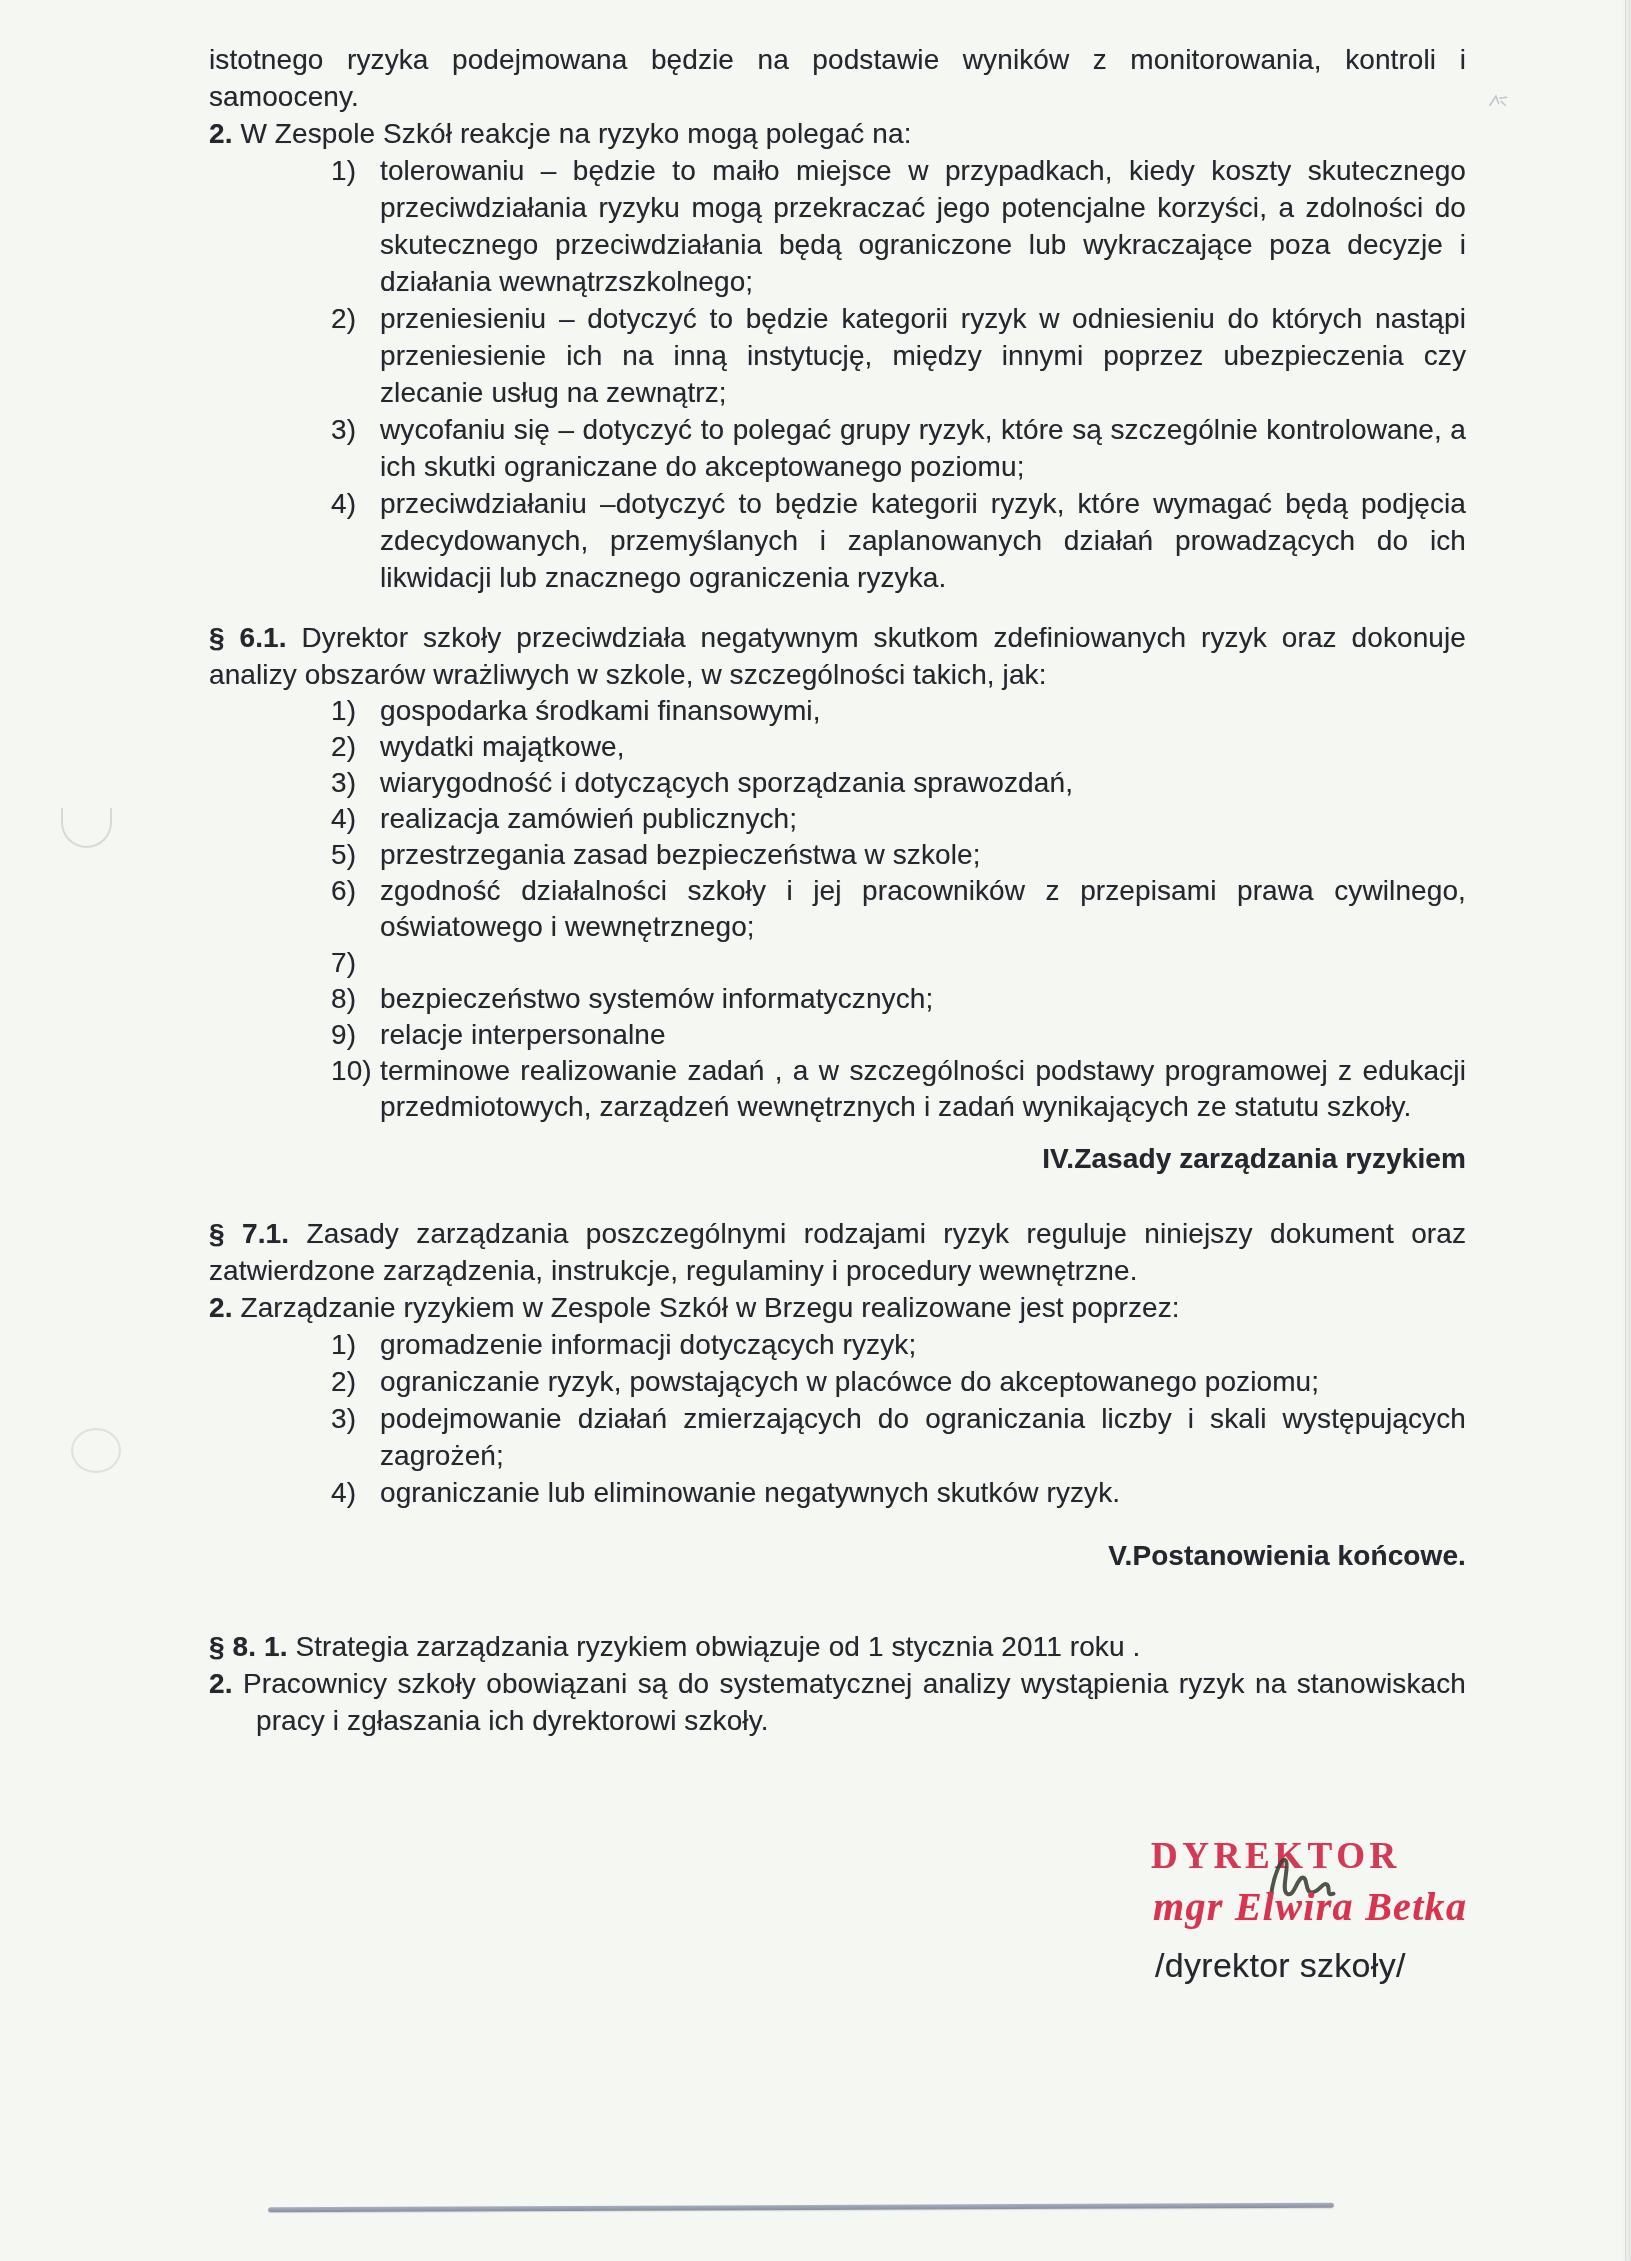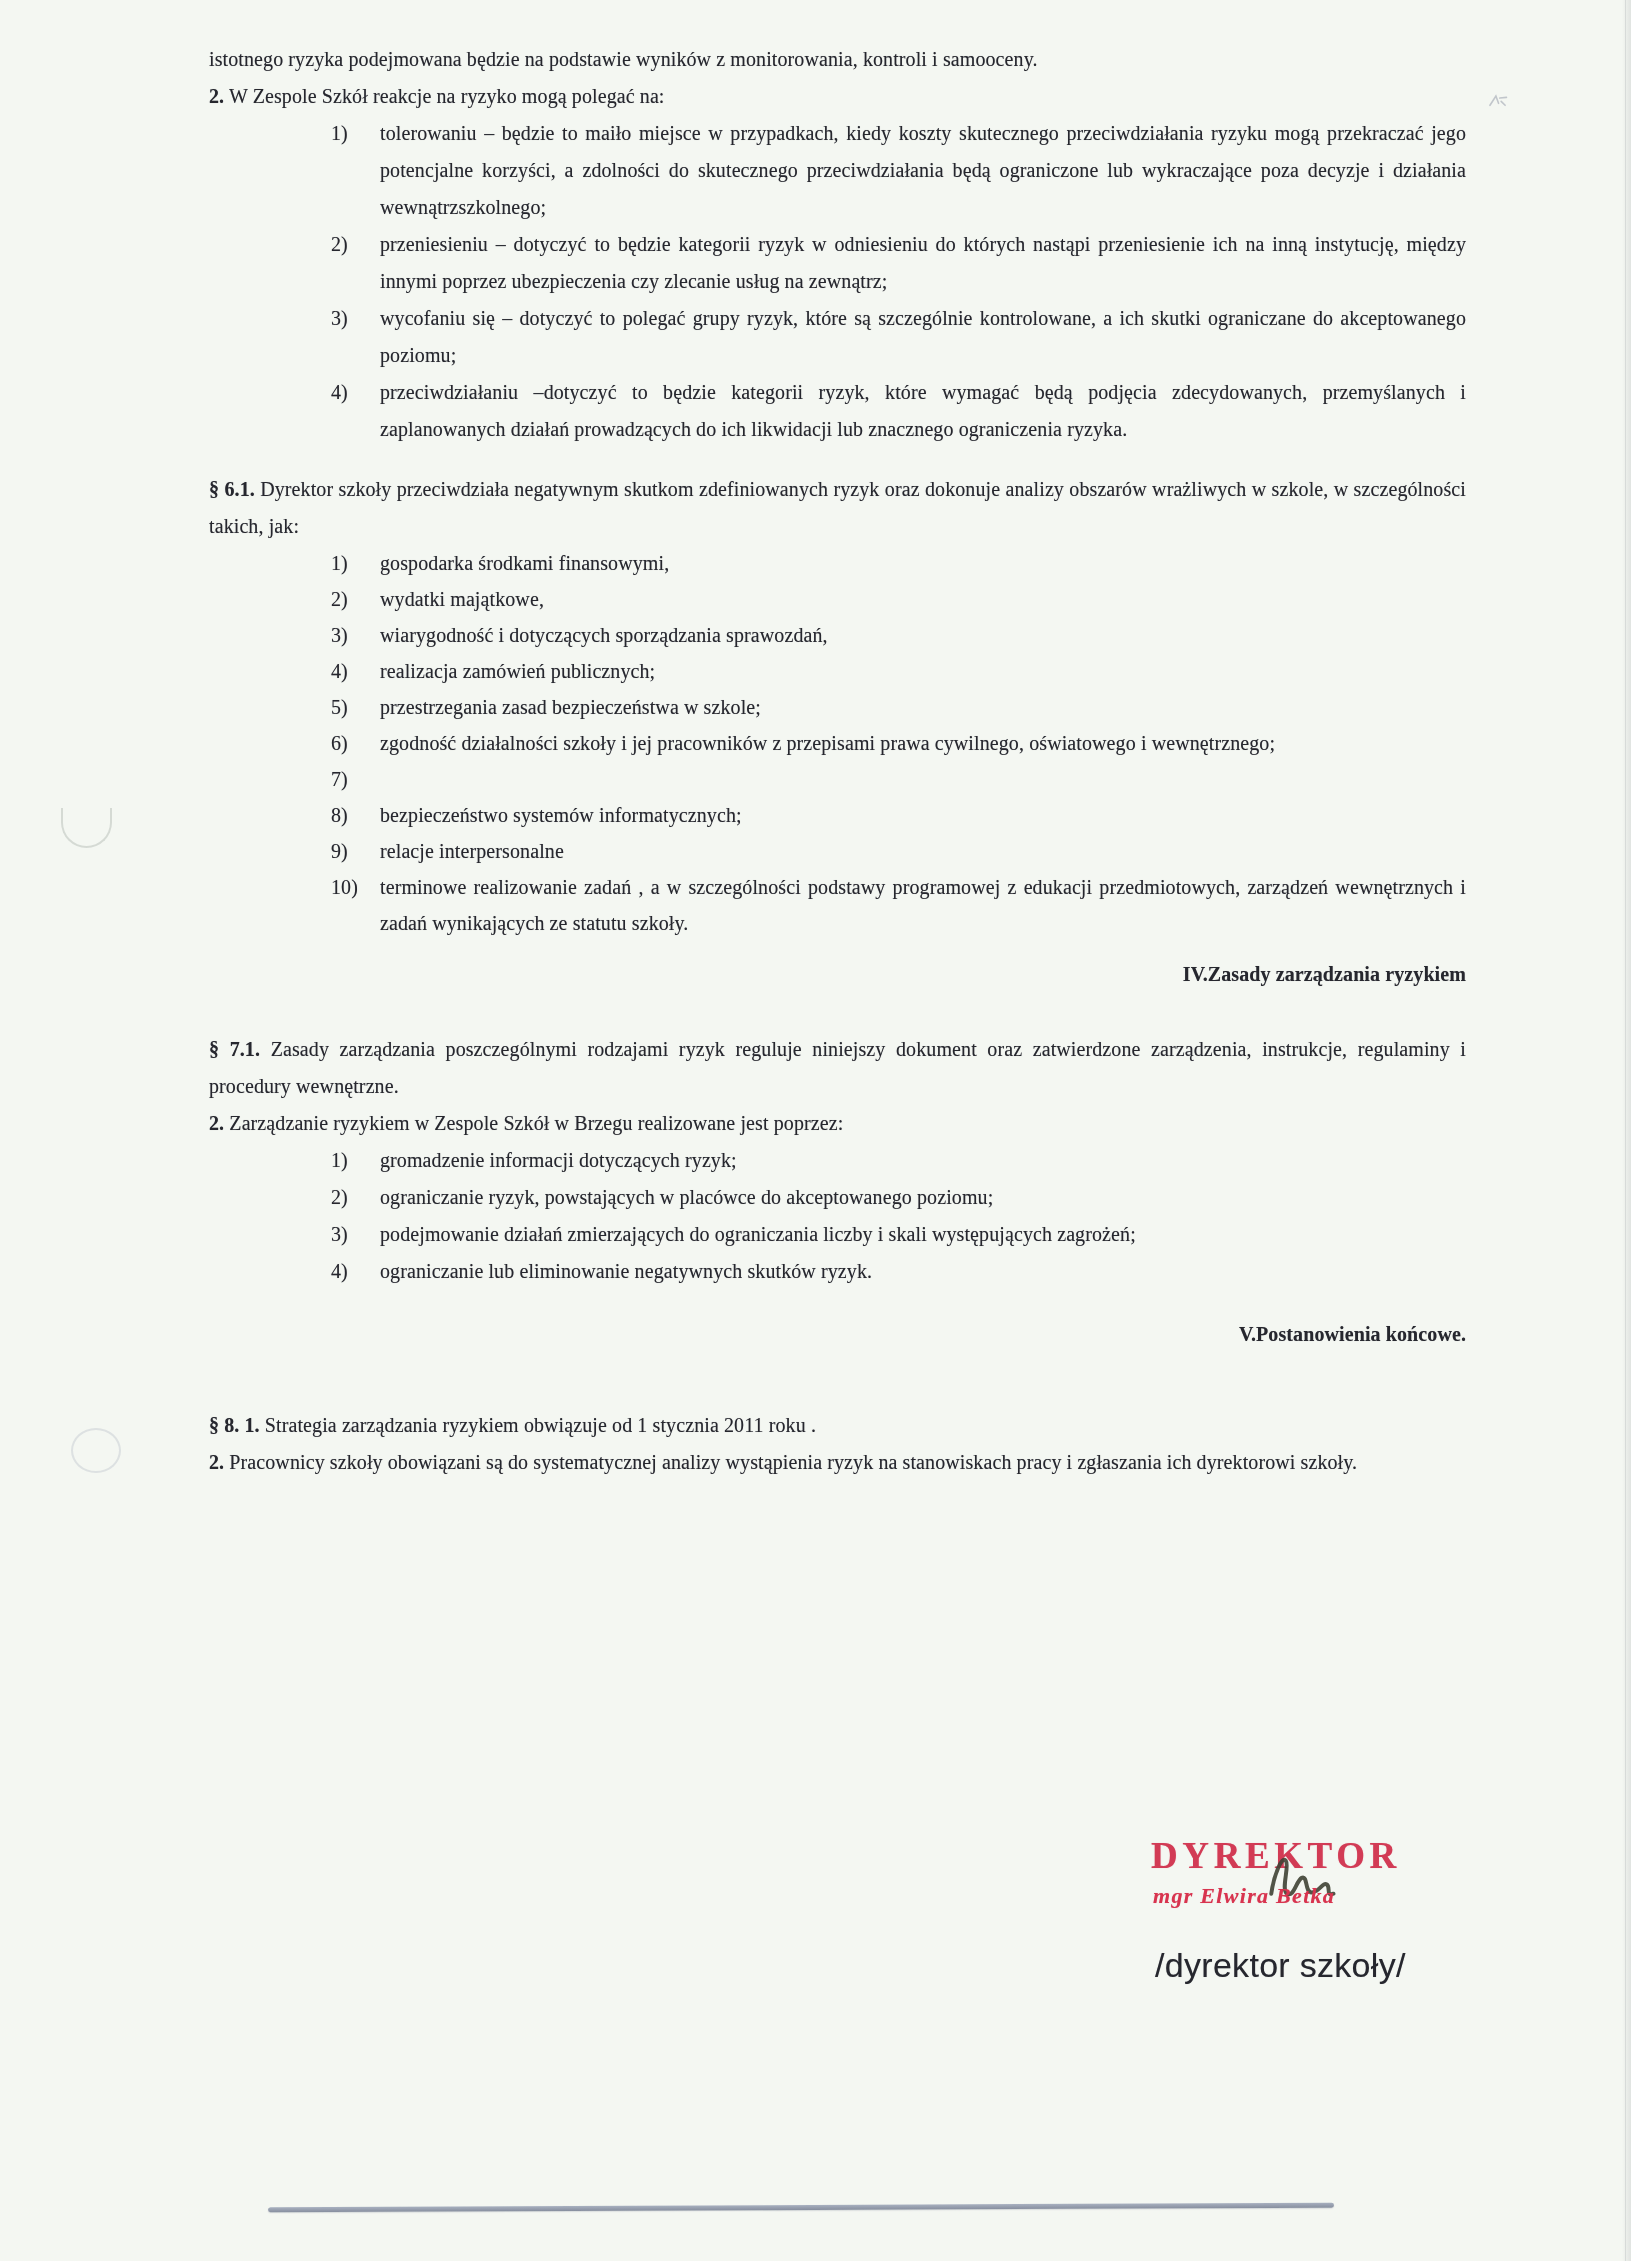--- a/index.html
+++ b/index.html
@@ -15,25 +15,24 @@
   .edge-shade{
     position:absolute;top:0;right:0;width:10.5px;height:100%;
     background:linear-gradient(to right, rgba(0,0,0,0), rgba(110,115,125,.16));
   }
   .edge-shade::before{
     content:"";position:absolute;top:0;right:6px;width:1.3px;height:100%;
     background:rgba(150,156,160,.25);
   }
   .body-text{
     position:absolute;left:209px;top:41px;width:1257px;
-    font-size:20px;line-height:37px;
+    font-size:28px;line-height:37px;
     text-align:justify;
     letter-spacing:0.1px;
     text-shadow:0 0 0.7px rgba(25,25,45,.35);
-    font-family:Liberation Serif, serif;
   }
   .para{margin:0;}
   .b{font-weight:bold;}
   .doclist{margin:0;}
   .li-row{display:flex;}
   .li-num{flex:none;margin-left:122px;width:49px;}
   .li-text{flex:1;text-align:justify;}
   .tight{line-height:36px;}
   .gap-sec61{margin-top:23px;}
   .gap-iv{margin-top:15px;}
@@ -49,21 +48,21 @@
     position:absolute;left:1151px;top:1834px;
     font-family:"Liberation Serif", serif;
     font-weight:bold;font-size:37px;letter-spacing:4.6px;
     color:#d23b55;
     text-shadow:0 0 0.7px rgba(210,59,85,.5);
   }
   .sig-svg{position:absolute;left:1262px;top:1850px;}
   .stamp-name{
     position:absolute;left:1153px;top:1883px;
     font-family:"Liberation Serif", serif;
-    font-style:italic;font-weight:bold;font-size:22px;letter-spacing:1.3px;
+    font-style:italic;font-weight:bold;font-size:40px;letter-spacing:1.3px;
     color:#d8344f;
     text-shadow:0 0 0.7px rgba(216,52,79,.5);
   }
   .sig-caption{
     position:absolute;left:1155px;top:1946px;
     font-size:34px;letter-spacing:0.3px;color:#26272e;
     text-shadow:0 0 0.7px rgba(25,25,45,.35);
   }
   
   .bottom-rule{

